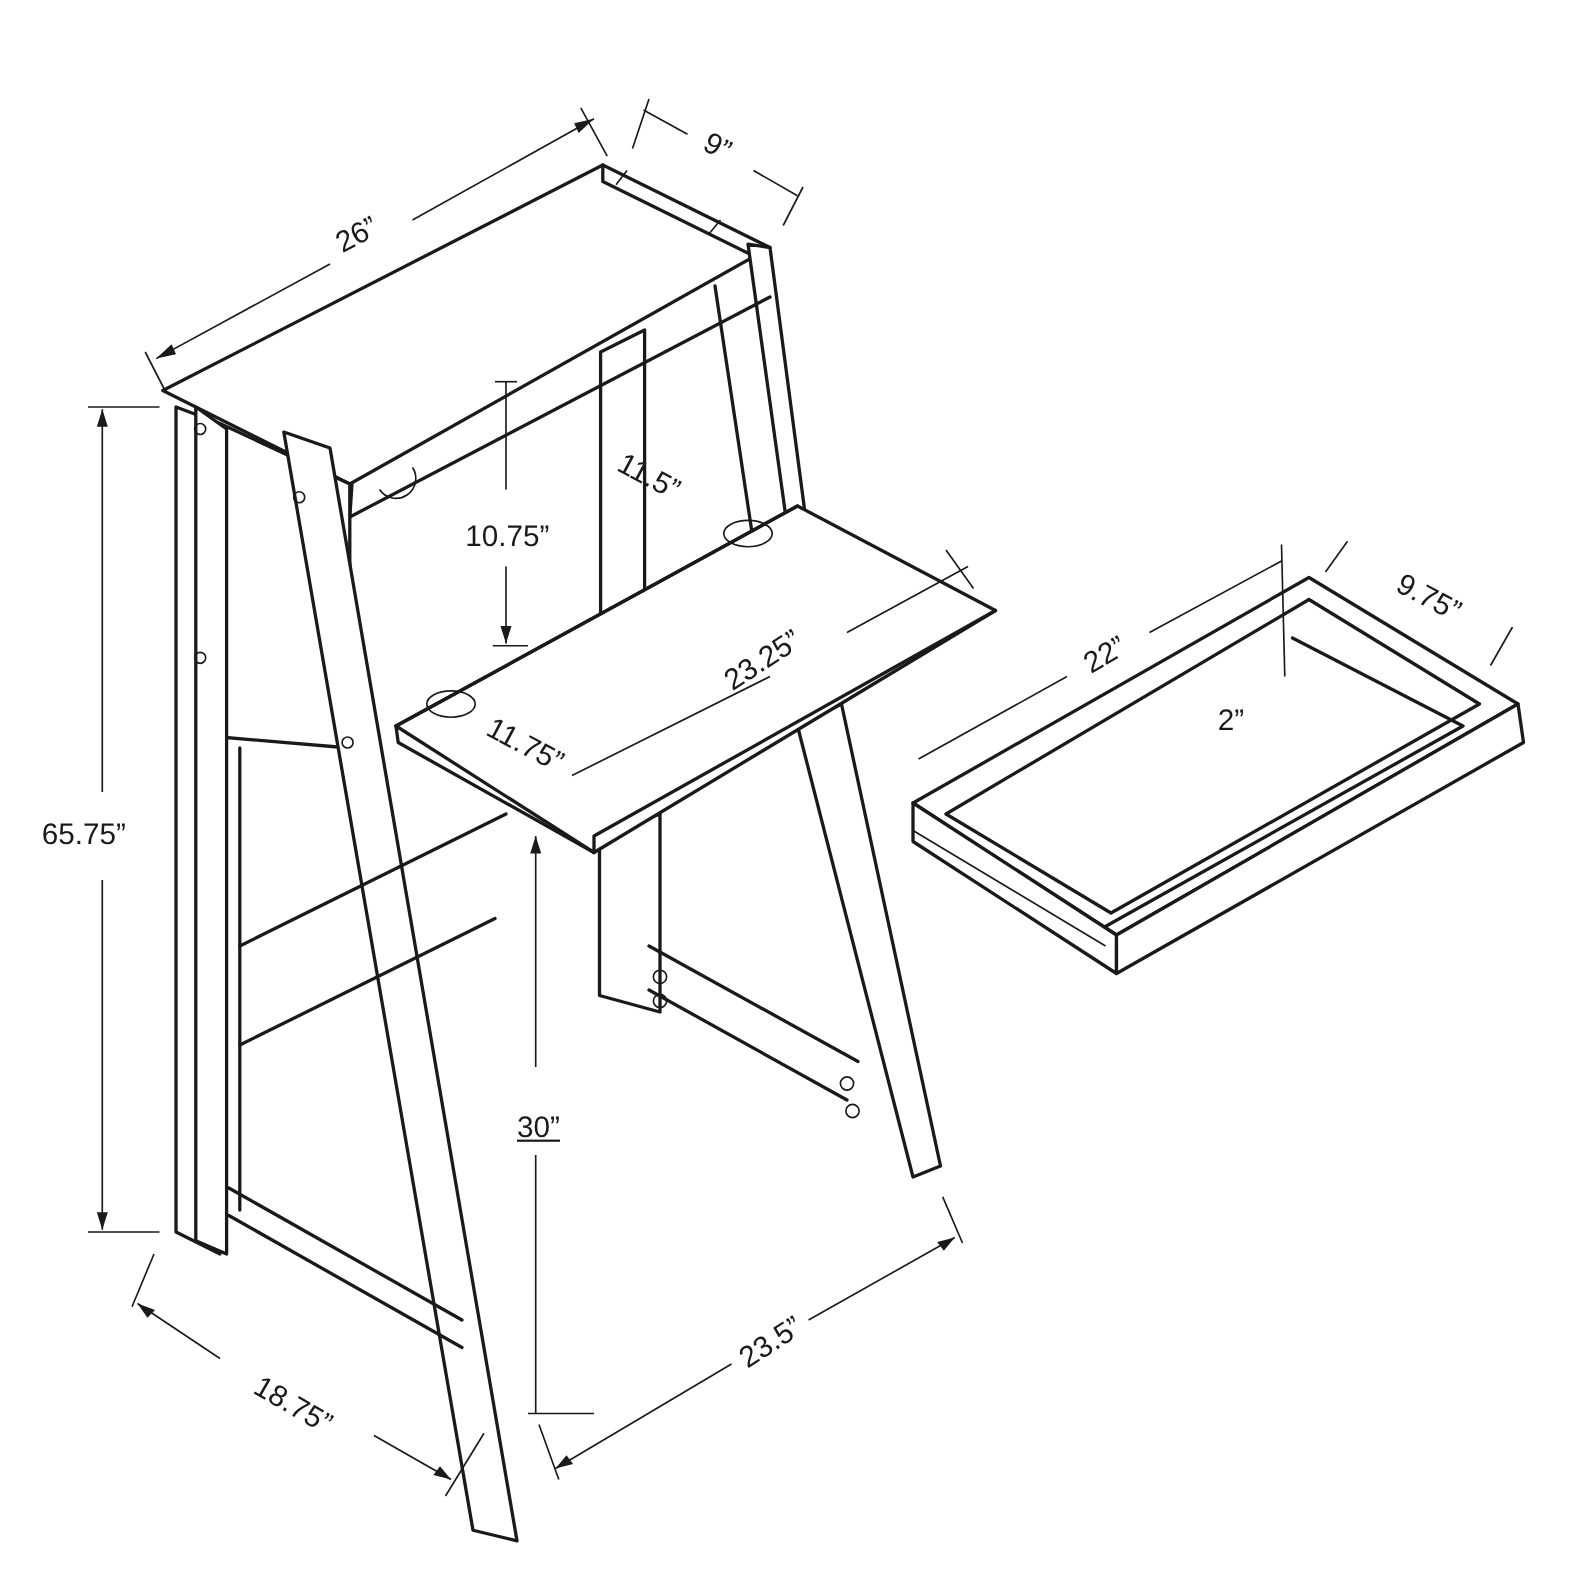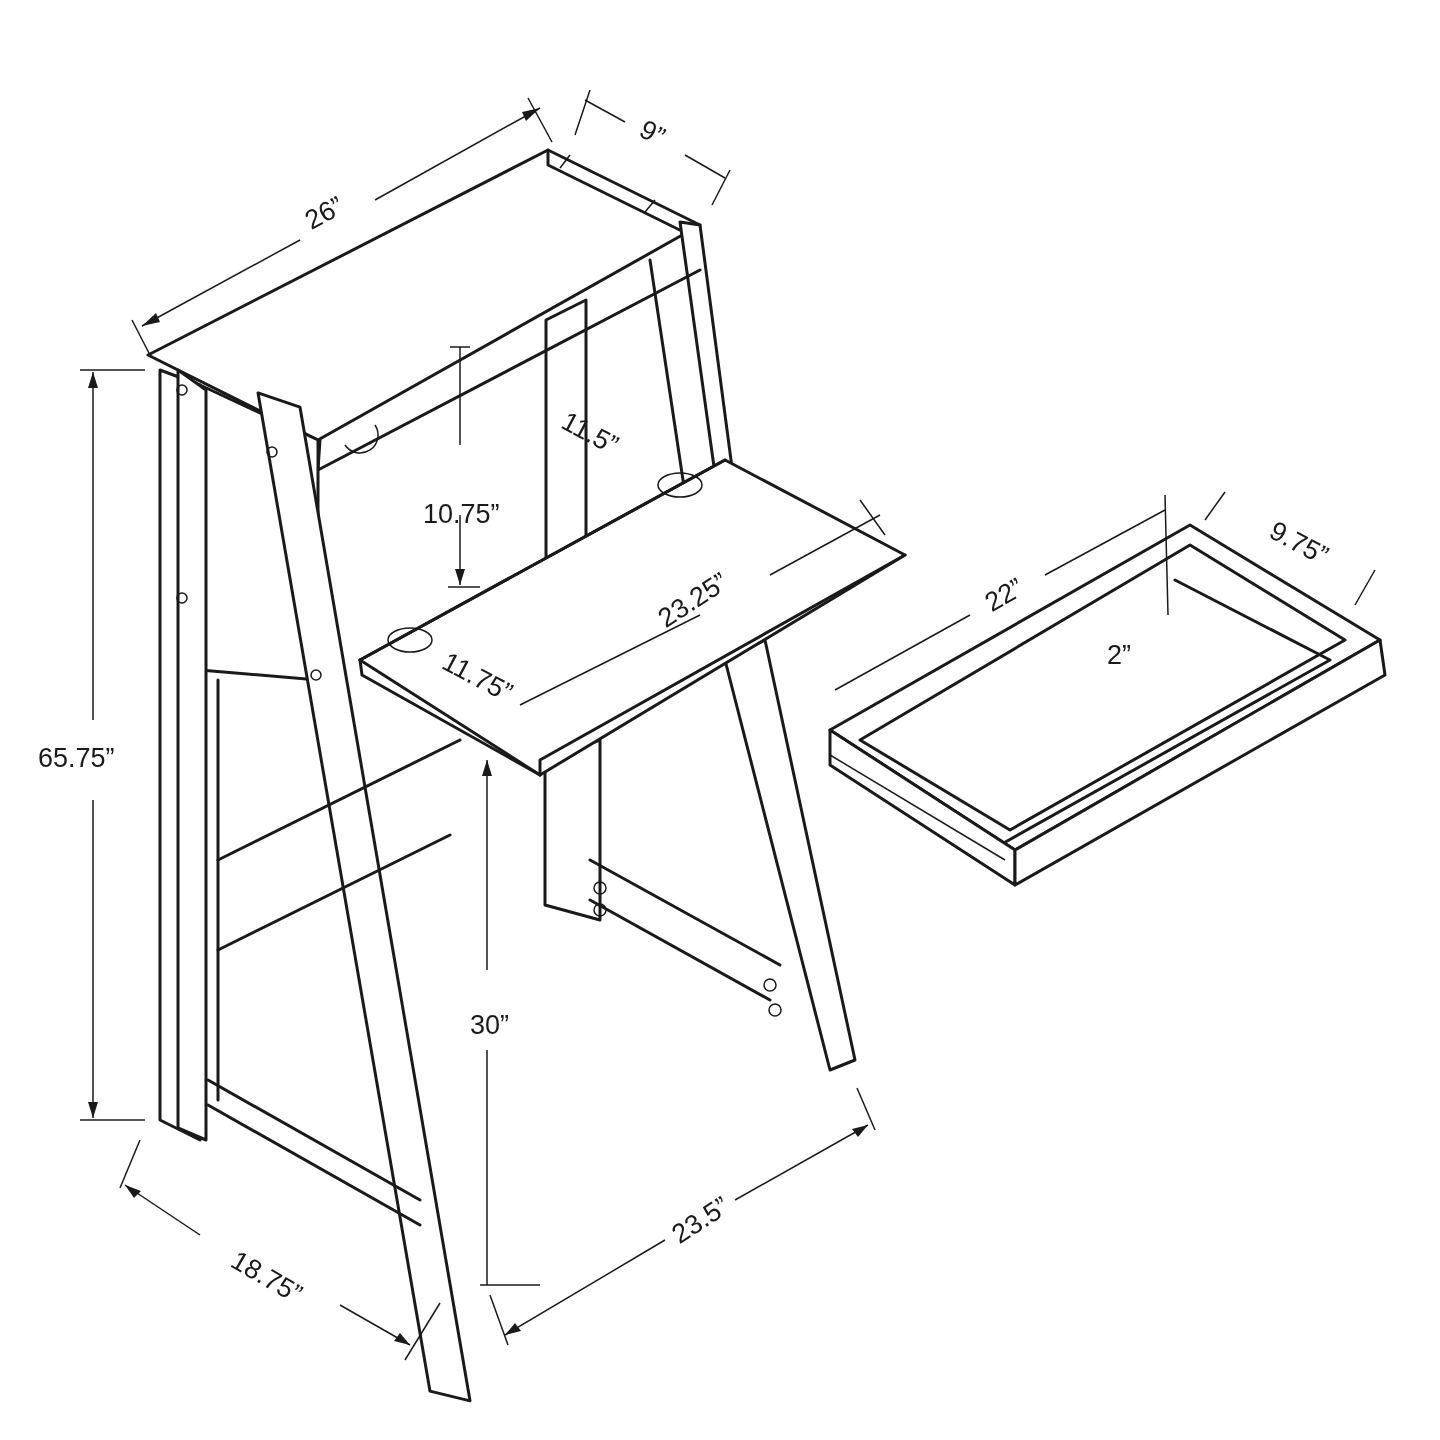--- a/index.html
+++ b/index.html
@@ -138,23 +138,23 @@
     <polygon points="125,1185 134,1198 141,1191"></polygon>
     <polygon points="410,1345 394,1341 400,1333"></polygon>
     <polygon points="505,1335 521,1331 515,1323"></polygon>
     <polygon points="868,1125 852,1129 858,1137"></polygon>
   </g>
 </svg>
 
 <span class="dim" style="left:305px;top:198px;transform:rotate(-28deg);">26”</span>
 <span class="dim" style="left:640px;top:118px;transform:rotate(28deg);">9”</span>
 <span class="dim" style="left:38px;top:743px;">65.75”</span>
-<span class="dim" style="left:423px;top:472px;margin-top:27px;">10.75”</span>
+<span class="dim" style="left:423px;top:472px;">10.75”</span>
 <span class="dim" style="left:560px;top:418px;transform:rotate(28deg);">11.5”</span>
 <span class="dim" style="left:440px;top:662px;transform:rotate(28deg);">11.75”</span>
 <span class="dim" style="left:655px;top:585px;transform:rotate(-33deg);">23.25”</span>
-<span class="dim" style="left:470px;top:1010px;">30”</span>
+<span class="dim" style="left:470px;top:1010px;text-decoration:underline;">30”</span>
 <span class="dim" style="left:228px;top:1262px;transform:rotate(30deg);">18.75”</span>
 <span class="dim" style="left:670px;top:1205px;transform:rotate(-33deg);">23.5”</span>
 <span class="dim" style="left:985px;top:580px;transform:rotate(-30deg);">22”</span>
 <span class="dim" style="left:1268px;top:528px;transform:rotate(28deg);">9.75”</span>
 <span class="dim" style="left:1107px;top:640px;">2”</span>
 </div>
 
 </body></html>

